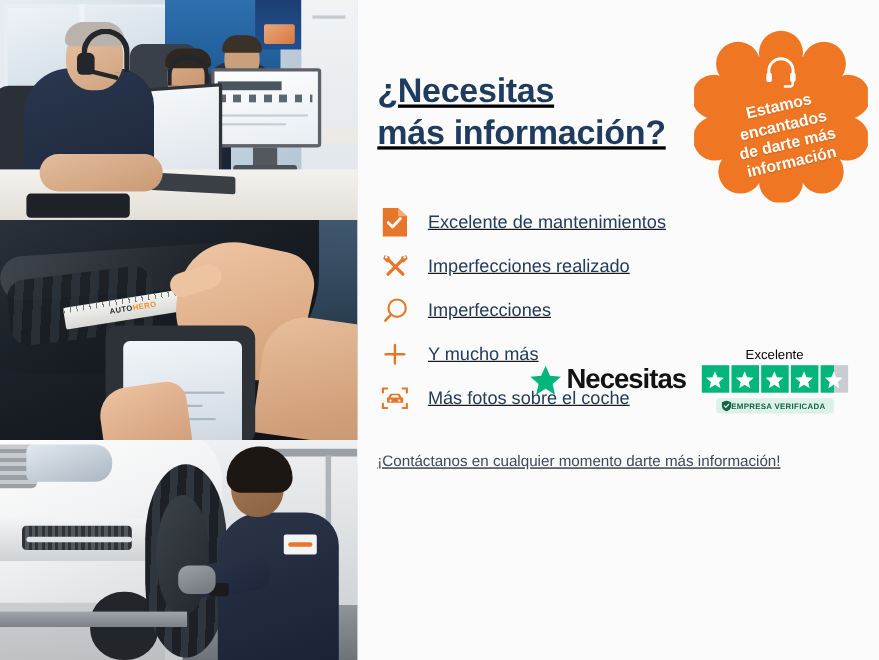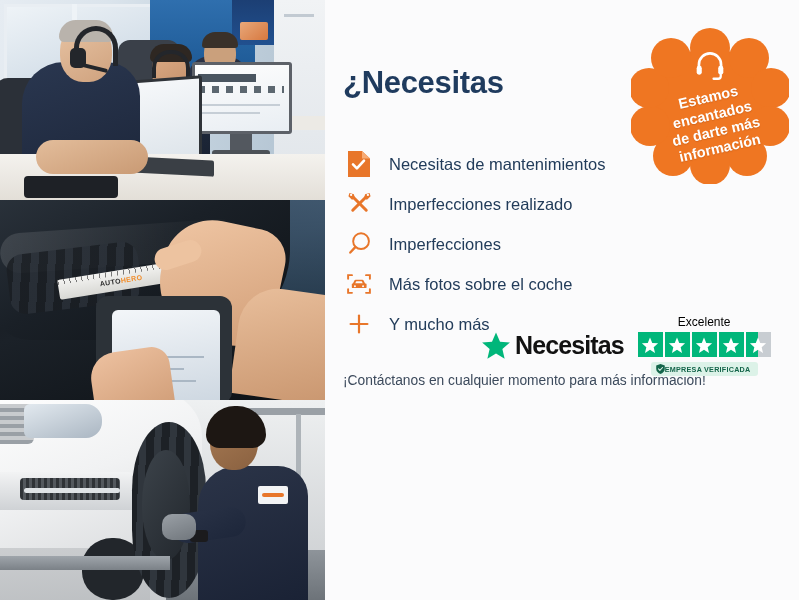--- a/index.html
+++ b/index.html
@@ -198,20 +198,21 @@
   .p3 .watch { position:absolute; left:190px; top:130px; width:18px; height:12px;
                background:#1b1b1d; border-radius:3px; }
 
   
   .content {
     position: relative;
     flex: 1 1 auto;
     height: 422px;
     padding: 64px 28px 0 18px;
     background: #fbfbfc;
+    text-decoration: underline;
   }
 
   .headline {
     color: #1f3b5e;
     font-size: 31px;
     font-weight: bold;
     line-height: 1.24;
     letter-spacing: -0.3px;
     max-width: 300px;
   }
@@ -393,20 +394,21 @@
         <div class="watch"></div>
         <div class="mech-glove"></div>
     </div>
 
   </div>
 
   <div class="content">
 
     <h1 class="headline">
       <span>¿Necesitas</span>
+      <span class="l2">más información?</span>
     </h1>
 
     <div class="badge">
       <svg viewBox="0 0 158 158">
         <g fill="#ef7622">
           <circle cx="79" cy="79" r="57"></circle>
           <circle cx="79" cy="22" r="20"></circle>
           <circle cx="118" cy="32" r="20"></circle>
           <circle cx="140" cy="62" r="20"></circle>
           <circle cx="139" cy="100" r="20"></circle>
@@ -435,21 +437,21 @@
     <div class="features">
 
       <div class="feat">
         <span class="ico">
           <svg width="24" height="28" viewBox="0 0 24 28">
             <path d="M1 1h14l8 7.6V27H1z" fill="#e8762a"></path>
             <path d="M15 1l8 7.6h-8z" fill="#f7ab74"></path>
             <path d="M6 14.4l3.9 4 7.1-7.8" fill="none" stroke="#ffffff" stroke-width="2.6" stroke-linecap="round" stroke-linejoin="round"></path>
           </svg>
         </span>
-        <span class="txt">Necesitas de mantenimientos</span>
+        <span class="txt">Excelente de mantenimientos</span>
       </div>
 
       <div class="feat">
         <span class="ico">
           <svg width="27" height="27" viewBox="0 0 28 28">
             <g stroke="#e8762a" stroke-width="3.1" stroke-linecap="round" fill="none">
               <path d="M6.5 6.5L21 21"></path>
               <path d="M21.5 6.5L7 21"></path>
             </g>
             <g fill="#e8762a">
@@ -464,20 +466,32 @@
       </div>
 
       <div class="feat">
         <span class="ico">
           <svg width="25" height="25" viewBox="0 0 26 26">
             <circle cx="14.6" cy="10.6" r="8.2" fill="none" stroke="#e8762a" stroke-width="2"></circle>
             <path d="M8.6 16.8L3.4 22.4" stroke="#e8762a" stroke-width="2.4" stroke-linecap="round"></path>
           </svg>
         </span>
         <span class="txt">Imperfecciones</span>
+      </div>
+
+      <div class="feat">
+        <span class="ico">
+          <svg width="24" height="24" viewBox="0 0 24 24">
+            <g stroke="#e8762a" stroke-width="2.2" stroke-linecap="round">
+              <path d="M12 3.6v16.8"></path>
+              <path d="M3.6 12h16.8"></path>
+            </g>
+          </svg>
+        </span>
+        <span class="txt">Y mucho más</span>
       </div>
 
       <div class="feat">
         <span class="ico">
           <svg width="26" height="24" viewBox="0 0 28 26">
             <g stroke="#e8762a" stroke-width="2.1" fill="none" stroke-linecap="round">
               <path d="M2.2 7.4V3.4h4.2"></path>
               <path d="M25.8 7.4V3.4h-4.2"></path>
               <path d="M2.2 18.6v4h4.2"></path>
               <path d="M25.8 18.6v4h-4.2"></path>
@@ -488,36 +502,24 @@
             <g fill="#fbfbfc">
               <path d="M9.9 12.2l1.2-2.2h5.8l1.2 2.2z"></path>
               <circle cx="9.6" cy="15.4" r="1.1"></circle>
               <circle cx="18.4" cy="15.4" r="1.1"></circle>
             </g>
           </svg>
         </span>
         <span class="txt">Más fotos sobre el coche</span>
       </div>
 
-      <div class="feat">
-        <span class="ico">
-          <svg width="24" height="24" viewBox="0 0 24 24">
-            <g stroke="#e8762a" stroke-width="2.2" stroke-linecap="round">
-              <path d="M12 3.6v16.8"></path>
-              <path d="M3.6 12h16.8"></path>
-            </g>
-          </svg>
-        </span>
-        <span class="txt">Y mucho más</span>
-      </div>
-
     </div>
 
     <div class="contact">
-      <div>¡Contáctanos en cualquier momento para más información!</div>
+      <div>¡Contáctanos en cualquier momento darte más información!</div>
     </div>
 
     <div class="tp">
       <div class="tp-logo">
         <svg class="tpstar" viewBox="0 0 24 24">
           <path d="M12 1.2l3.2 7.3 7.9.7-6 5.2 1.8 7.8-6.9-4.2-6.9 4.2L6.9 14.4l-6-5.2 7.9-.7z" fill="#00b67a"></path>
         </svg>
         <span class="tpname">Necesitas</span>
       </div>
 

